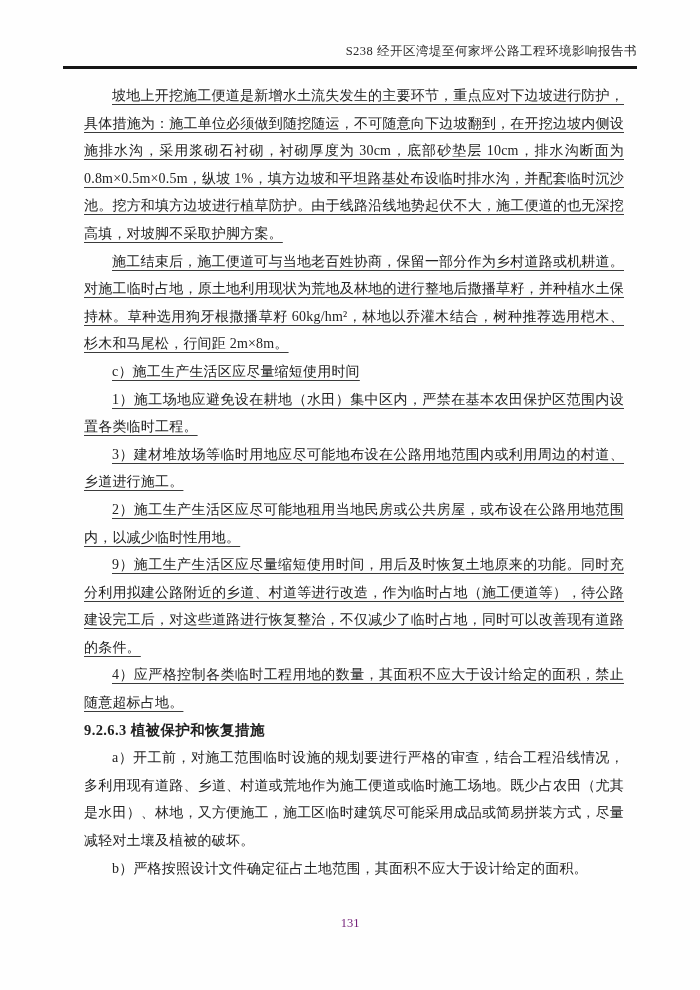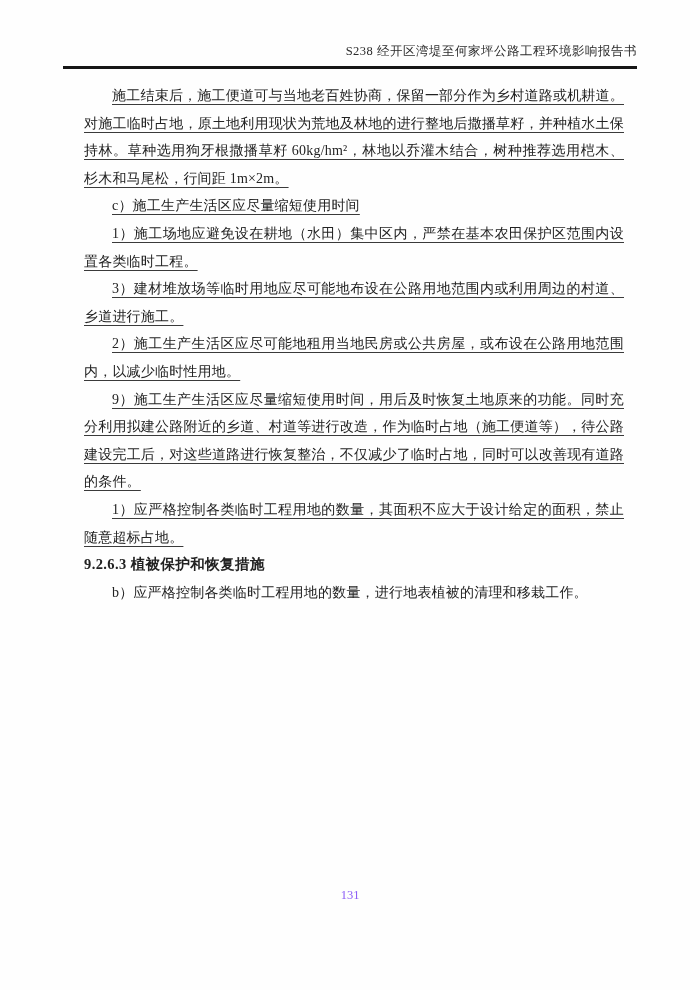--- a/index.html
+++ b/index.html
@@ -58,44 +58,46 @@
     text-underline-offset: 4px;
     text-decoration-color: #3a3a3a;
   }
   .doc-body p.para.head {
     font-size: 14.5px;
     letter-spacing: 0.4px;
     font-weight: bold;
   }
   .footer {
     position: absolute;
-    top: 888px;
+    top: 916px;
     left: 0;
     width: 100%;
     text-align: center;
     font-size: 12.5px;
-    color: #8b5cf6;
+    color: #701a75;
   }
 </style>
 </head>
 <body>
 
 <div class="page">
 
   <div class="header">S238 经开区湾堤至何家坪公路工程环境影响报告书</div>
 
   <div class="header-rule"></div>
 
   <div class="doc-body">
-      <p class="para u ind">施工结束后，施工便道可与当地老百姓协商，保留一部分作为乡村道路或机耕道。对施工临时占地，原土地利用现状为荒地及林地的进行整地后撒播草籽，并种植水土保持林。草种选用狗牙根撒播草籽 60kg/hm²，林地以乔灌木结合，树种推荐选用桤木、杉木和马尾松，行间距 1m×2m。</p>
+      <p class="para u ind">坡地上开挖施工便道是新增水土流失发生的主要环节，重点应对下边坡进行防护，具体措施为：施工单位必须做到随挖随运，不可随意向下边坡翻到，在开挖边坡内侧设施排水沟，采用浆砌石衬砌，衬砌厚度为 30cm，底部砂垫层 10cm，排水沟断面为 0.8m×0.5m×0.5m，纵坡 1%，填方边坡和平坦路基处布设临时排水沟，并配套临时沉沙池。挖方和填方边坡进行植草防护。由于线路沿线地势起伏不大，施工便道的也无深挖高填，对坡脚不采取护脚方案。</p>
+      <p class="para u ind">施工结束后，施工便道可与当地老百姓协商，保留一部分作为乡村道路或机耕道。对施工临时占地，原土地利用现状为荒地及林地的进行整地后撒播草籽，并种植水土保持林。草种选用狗牙根撒播草籽 60kg/hm²，林地以乔灌木结合，树种推荐选用桤木、杉木和马尾松，行间距 2m×8m。</p>
       <p class="para u ind">c）施工生产生活区应尽量缩短使用时间</p>
       <p class="para u ind">1）施工场地应避免设在耕地（水田）集中区内，严禁在基本农田保护区范围内设置各类临时工程。</p>
       <p class="para u ind">3）建材堆放场等临时用地应尽可能地布设在公路用地范围内或利用周边的村道、乡道进行施工。</p>
       <p class="para u ind">2）施工生产生活区应尽可能地租用当地民房或公共房屋，或布设在公路用地范围内，以减少临时性用地。</p>
       <p class="para u ind">9）施工生产生活区应尽量缩短使用时间，用后及时恢复土地原来的功能。同时充分利用拟建公路附近的乡道、村道等进行改造，作为临时占地（施工便道等），待公路建设完工后，对这些道路进行恢复整治，不仅减少了临时占地，同时可以改善现有道路的条件。</p>
-      <p class="para u ind">1）应严格控制各类临时工程用地的数量，其面积不应大于设计给定的面积，禁止随意超标占地。</p>
+      <p class="para u ind">4）应严格控制各类临时工程用地的数量，其面积不应大于设计给定的面积，禁止随意超标占地。</p>
       <p class="para head">9.2.6.3  植被保护和恢复措施</p>
-      <p class="para ind">b）应严格控制各类临时工程用地的数量，进行地表植被的清理和移栽工作。</p>
+      <p class="para ind">a）开工前，对施工范围临时设施的规划要进行严格的审查，结合工程沿线情况，多利用现有道路、乡道、村道或荒地作为施工便道或临时施工场地。既少占农田（尤其是水田）、林地，又方便施工，施工区临时建筑尽可能采用成品或简易拼装方式，尽量减轻对土壤及植被的破坏。</p>
+      <p class="para ind">b）严格按照设计文件确定征占土地范围，其面积不应大于设计给定的面积。</p>
     </div>
 
   <div class="footer">131</div>
 
 </div>
 
 </body></html>

